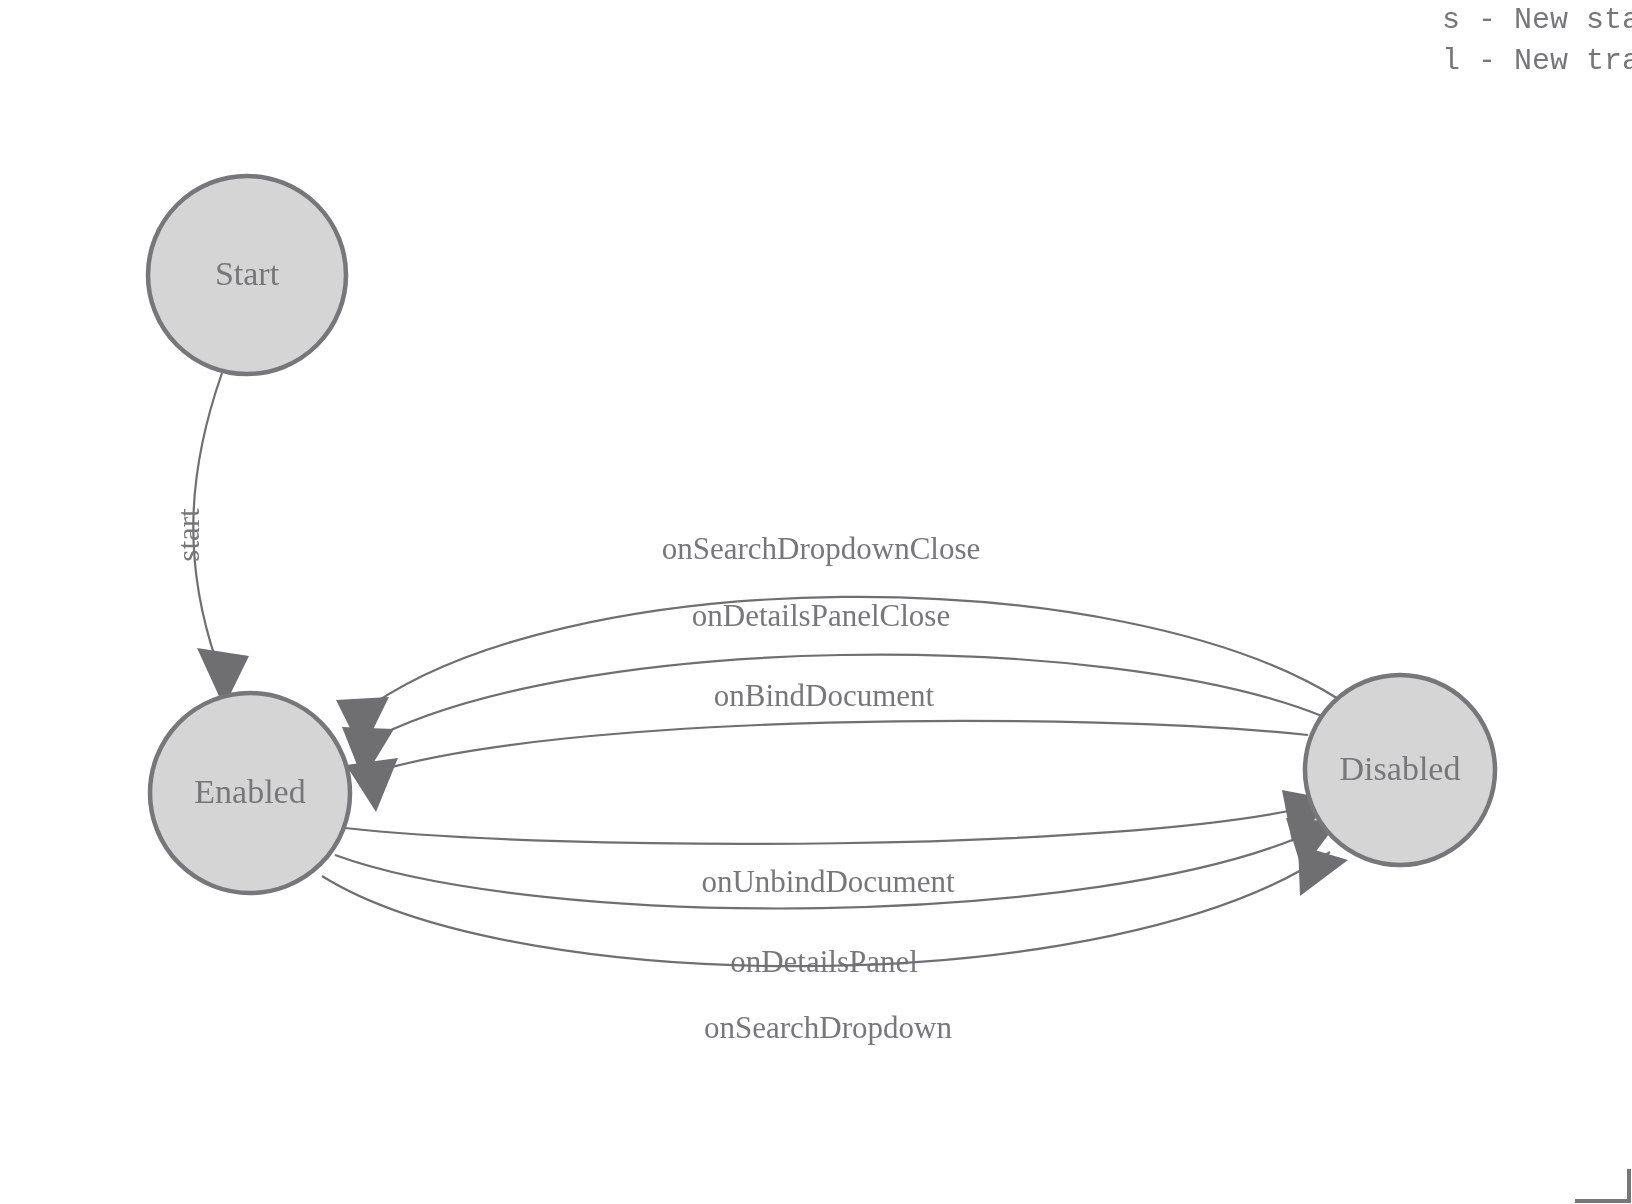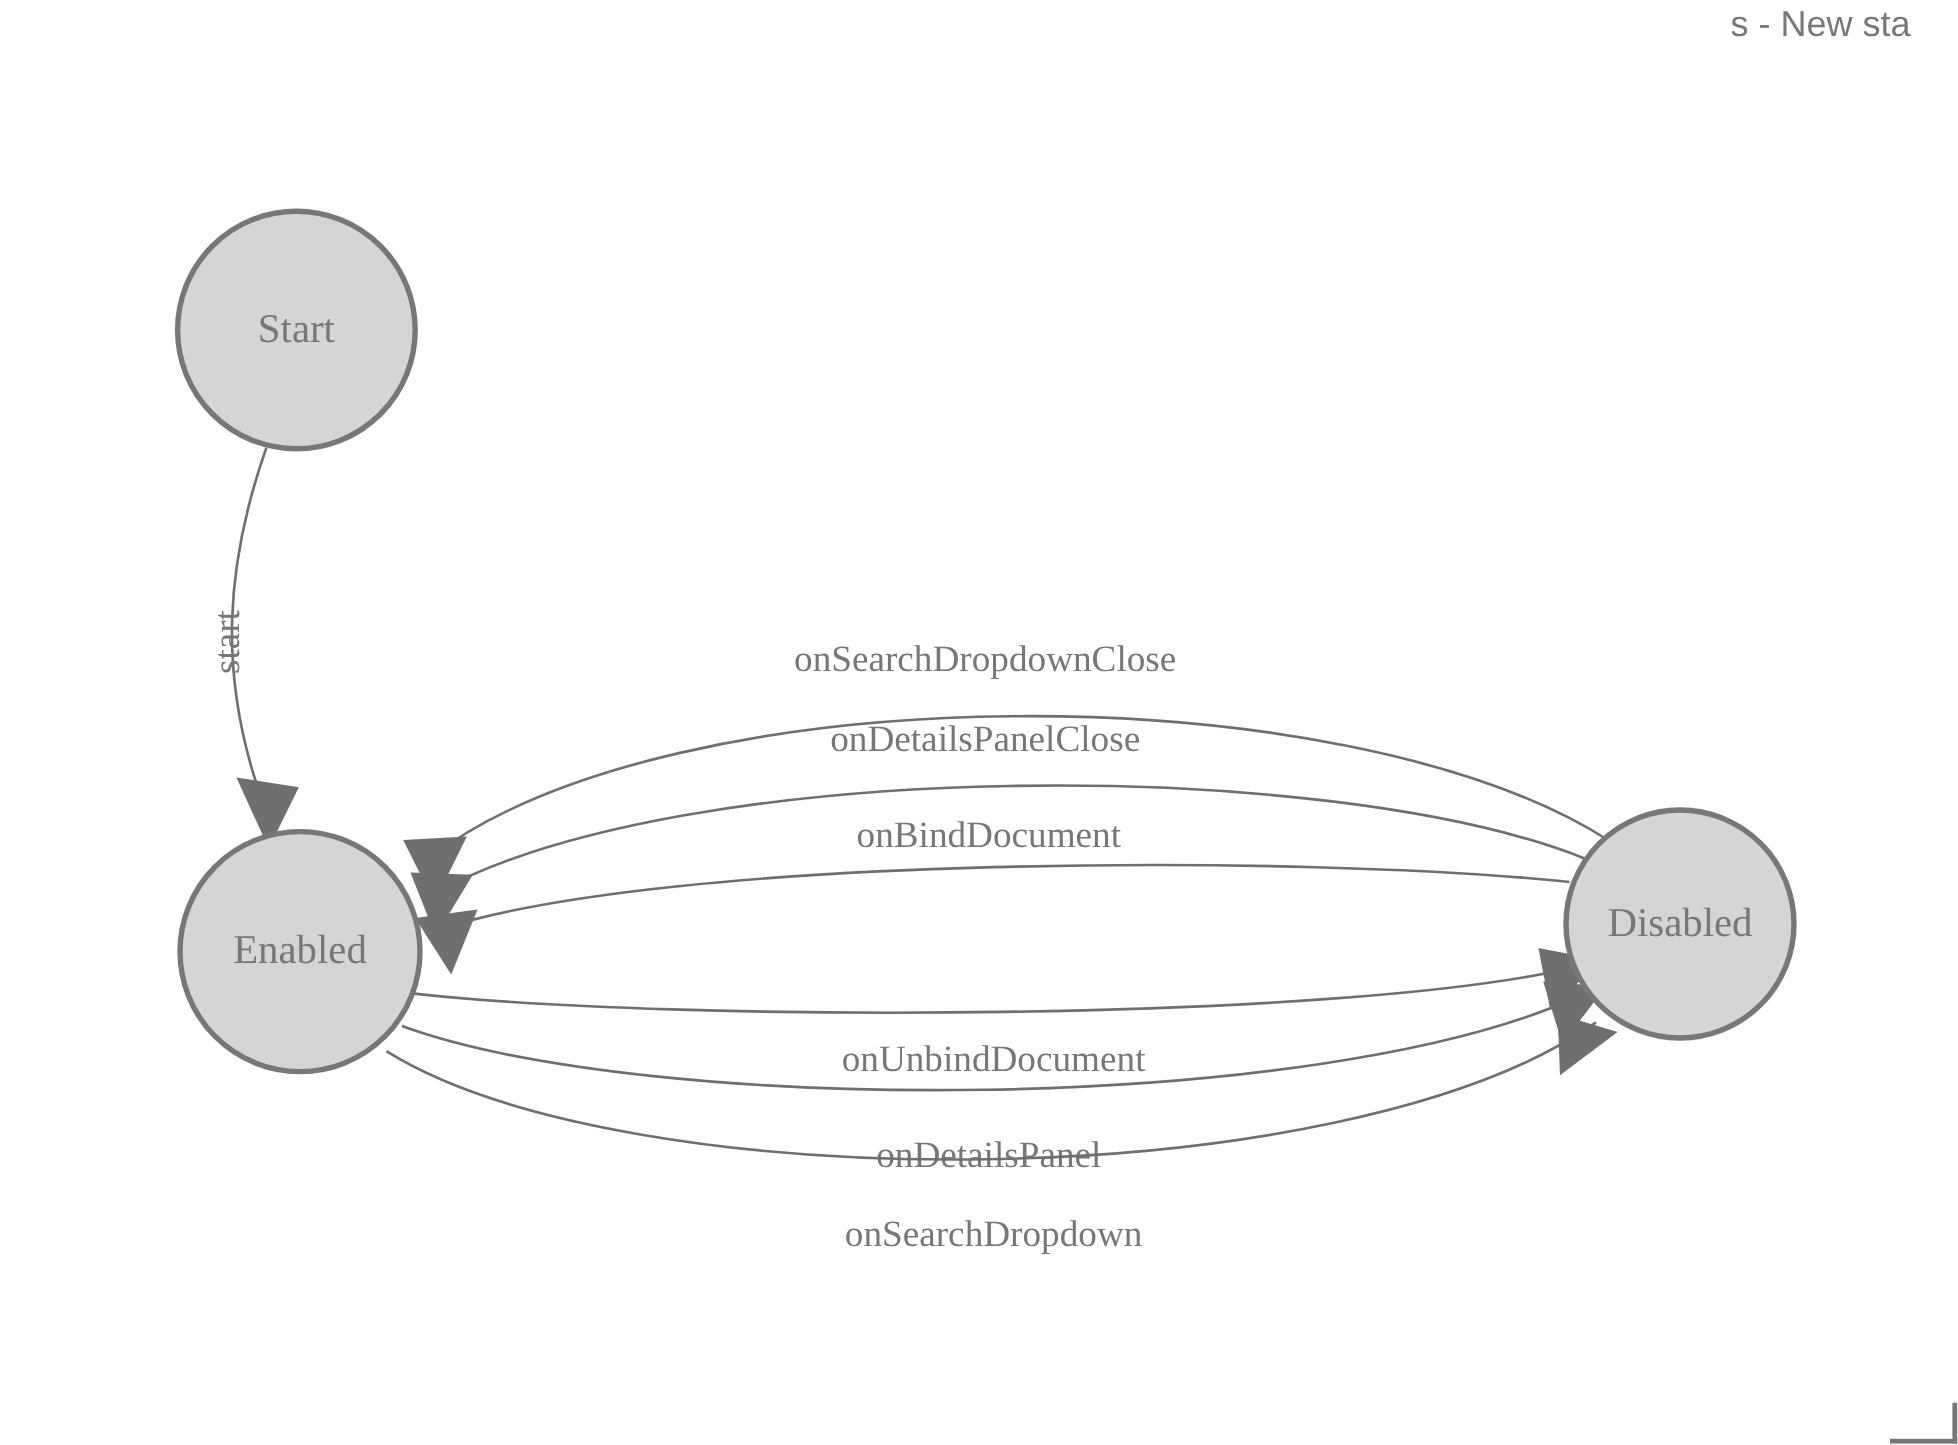--- a/index.html
+++ b/index.html
@@ -73,21 +73,21 @@
     position: absolute;
     top: 0px;
     right: 0px;
     width: 200px;
     overflow: hidden;
     text-align: left;
     pointer-events: none;
   }
   #help-panel .help-line {
     color: #77777a;
-    font-family: Liberation Sans, sans-serif;
+    font-family: Liberation Mono, monospace;
     font-size: 30px;
     line-height: 41px;
     white-space: nowrap;
     padding-left: 10px;
   }
 
   #resize-handle {
     position: absolute;
     right: 1px;
     bottom: 1px;
@@ -172,20 +172,21 @@
 
     <g>
       <circle class="node-circle" cx="1400" cy="770" r="95"></circle>
       <text class="node-label" x="1400" y="772">Disabled</text>
     </g>
 
   </svg>
 
   <div id="help-panel">
     <div class="help-line">s - New sta</div>
+    <div class="help-line">l - New tra</div>
   </div>
 
   <div id="resize-handle">
     <div class="rh-v"></div>
     <div class="rh-h"></div>
   </div>
 
 </div>
 
 </body></html>

